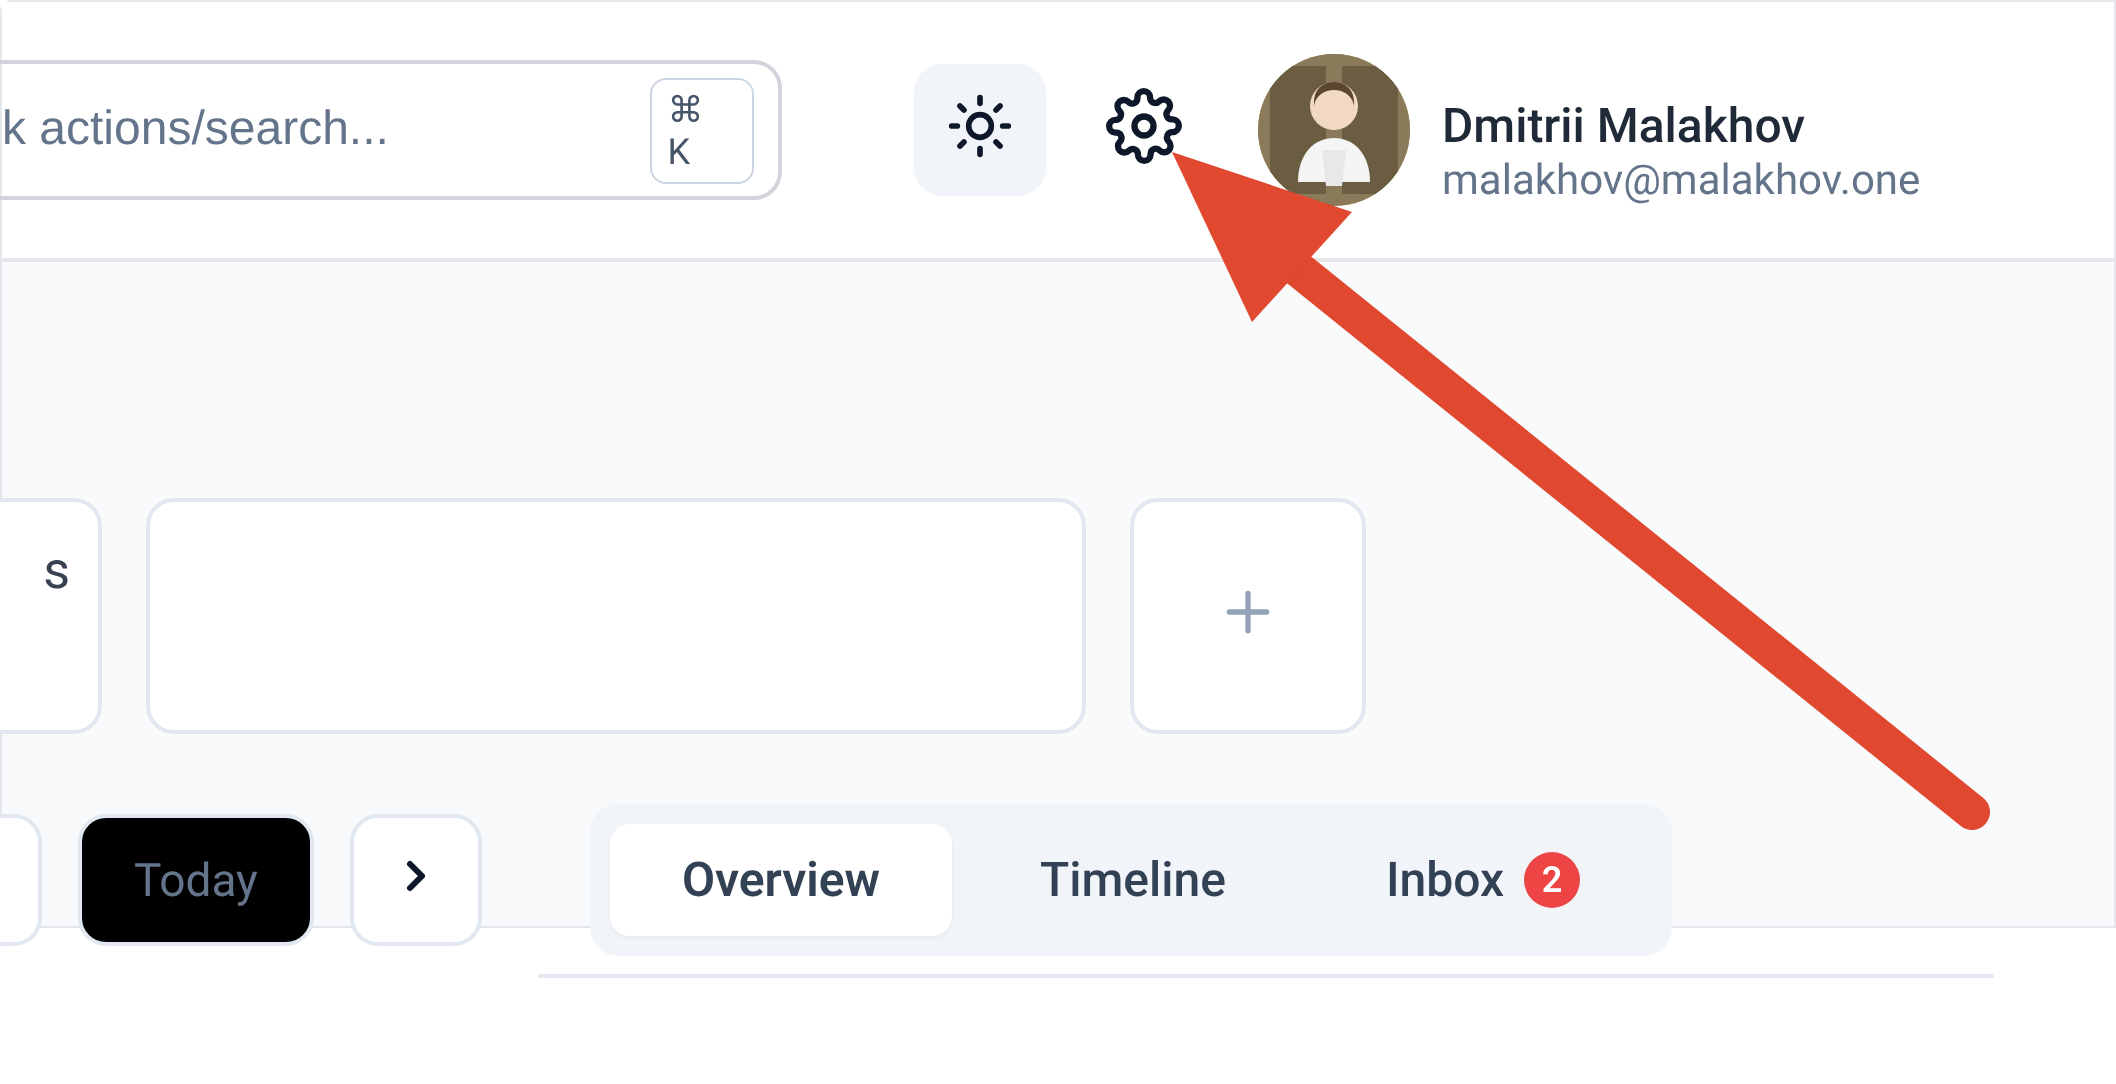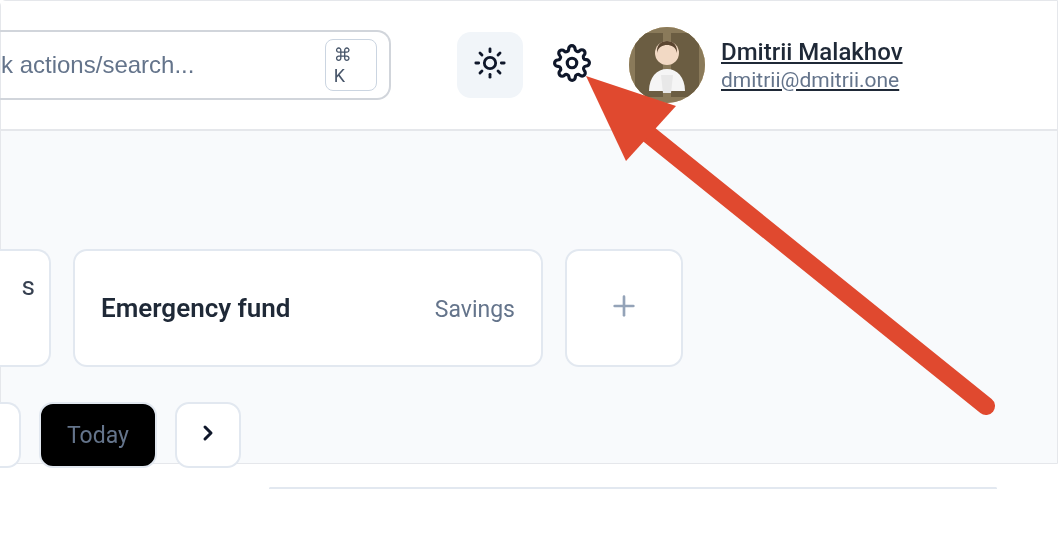--- a/index.html
+++ b/index.html
@@ -10,21 +10,21 @@
   .header { position: absolute; inset: 0 0 auto 0; height: 130px; background: #fff; border-bottom: 2px solid #e5e7eb; display: flex; align-items: center; padding: 0 30px 0 0; gap: 16px; }
   .search-wrap { position: relative; height: 70px; width: 420px; border: 2px solid #d1d5db; border-left: none; border-top-left-radius: 0; border-bottom-left-radius: 0; border-top-right-radius: 14px; border-bottom-right-radius: 14px; margin-left: -30px; display: flex; align-items: center; padding: 0 12px 0 30px; }
   .search-wrap input { border: none; outline: none; font-size: 24px; color: #64748b; width: 100%; background: transparent; }
   .search-wrap input::placeholder { color: #64748b; }
   .kbd { border: 1.5px solid #cbd5e1; border-radius: 8px; padding: 4px 8px; font-size: 18px; color: #475569; background: #fff; letter-spacing: 2px; font-family: inherit; }
 
   .icon-btn { width: 66px; height: 66px; border-radius: 14px; display: flex; align-items: center; justify-content: center; cursor: pointer; }
   .icon-btn.theme { background: #f1f5f9; margin-left: 50px; }
   .icon-btn.settings { background: transparent; }
 
-  .user-block { display: flex; align-items: center; gap: 16px; margin-left: 8px; text-decoration: underline; }
+  .user-block { display: flex; align-items: flex-end; gap: 16px; margin-left: 8px; }
   .avatar { width: 76px; height: 76px; border-radius: 50%; overflow: hidden; flex-shrink: 0; background: #d6c7a8; }
   .avatar svg { width: 100%; height: 100%; display: block; }
   .user-text .name { font-size: 24px; font-weight: 500; color: #1f2937; }
   .user-text .email { font-size: 21px; color: #64748b; margin-top: 2px; }
 
   
   .body-area { position: absolute; inset: 130px 0 0 0; background: #f8fafc; }
 
   
   .cards-row { position: absolute; top: 118px; left: -30px; display: flex; gap: 22px; align-items: stretch; }
@@ -96,36 +96,32 @@
           <rect x="6" y="6" width="28" height="64" fill="#6b5d42"></rect>
           <rect x="42" y="6" width="28" height="64" fill="#6b5d42"></rect>
           <circle cx="38" cy="26" r="12" fill="#f2d9c4"></circle>
           <path d="M38 14c-6 0-10 4-10 10 0 1 0 2 0 2 1-6 6-8 10-8s9 2 10 8c0 0 0-1 0-2 0-6-4-10-10-10z" fill="#5b4630"></path>
           <path d="M20 64c0-14 8-22 18-22s18 8 18 22z" fill="#f5f5f5"></path>
           <path d="M32 48h12l-2 18h-8z" fill="#e8e8e8"></path>
         </svg>
       </div>
       <div class="user-text">
         <div class="name">Dmitrii Malakhov</div>
-        <div class="email">dmitrii@dmitrii.one</div>
+        <div class="email">malakhov@malakhov.one</div>
       </div>
     </div>
   </div>
 
   <div class="body-area">
 
     <div class="cards-row">
       <div class="stub-card">
         <span>s</span>
       </div>
       <div class="account-card">
-        <div class="row1">
-          <span class="title">Emergency fund</span>
-          <span class="type">Savings</span>
-        </div>
       </div>
       <div class="add-card">
         <span>
           <svg width="32" height="32" viewBox="0 0 24 24" fill="none" stroke="#94a3b8" stroke-width="2" stroke-linecap="round">
               <line x1="12" y1="5" x2="12" y2="19"></line>
               <line x1="5" y1="12" x2="19" y2="12"></line>
             </svg>
         </span>
       </div>
     </div>
@@ -136,20 +132,32 @@
         <span>Today</span>
       </div>
       <div class="nav-next">
         <span>
           <svg width="24" height="24" viewBox="0 0 24 24" fill="none" stroke="#0f172a" stroke-width="3" stroke-linecap="round" stroke-linejoin="round">
               <polyline points="9 18 15 12 9 6"></polyline>
             </svg>
         </span>
       </div>
 
+      <div class="tabs-box">
+        <div class="tab active">
+          <span>Overview</span>
+        </div>
+        <div class="tab">
+          <span>Timeline</span>
+        </div>
+        <div class="tab">
+          <span>Inbox</span>
+          <span class="badge">2</span>
+        </div>
+      </div>
     </div>
 
     <div class="content-panel"></div>
   </div>
 
   <svg class="arrow-annot" style="left:555px; top:45px;" width="450" height="380" viewBox="0 0 450 380">
     <defs></defs>
     <line x1="70" y1="70" x2="430" y2="360" stroke="#e0492f" stroke-width="18" stroke-linecap="round"></line>
     <polygon points="30,30 120,60 70,115" fill="#e0492f"></polygon>
   </svg>

